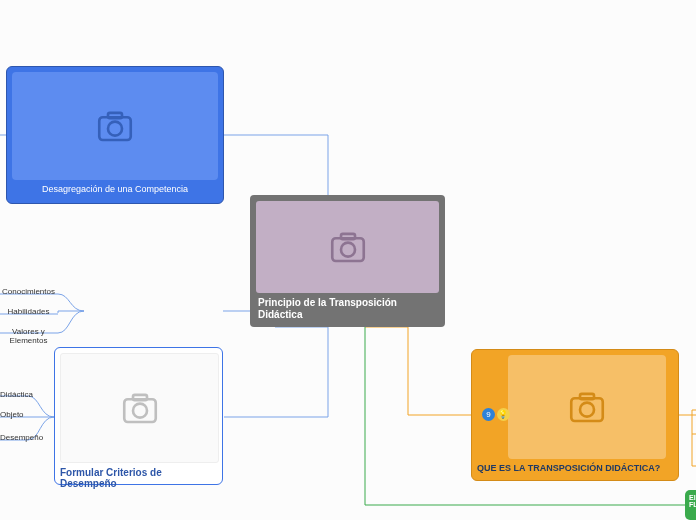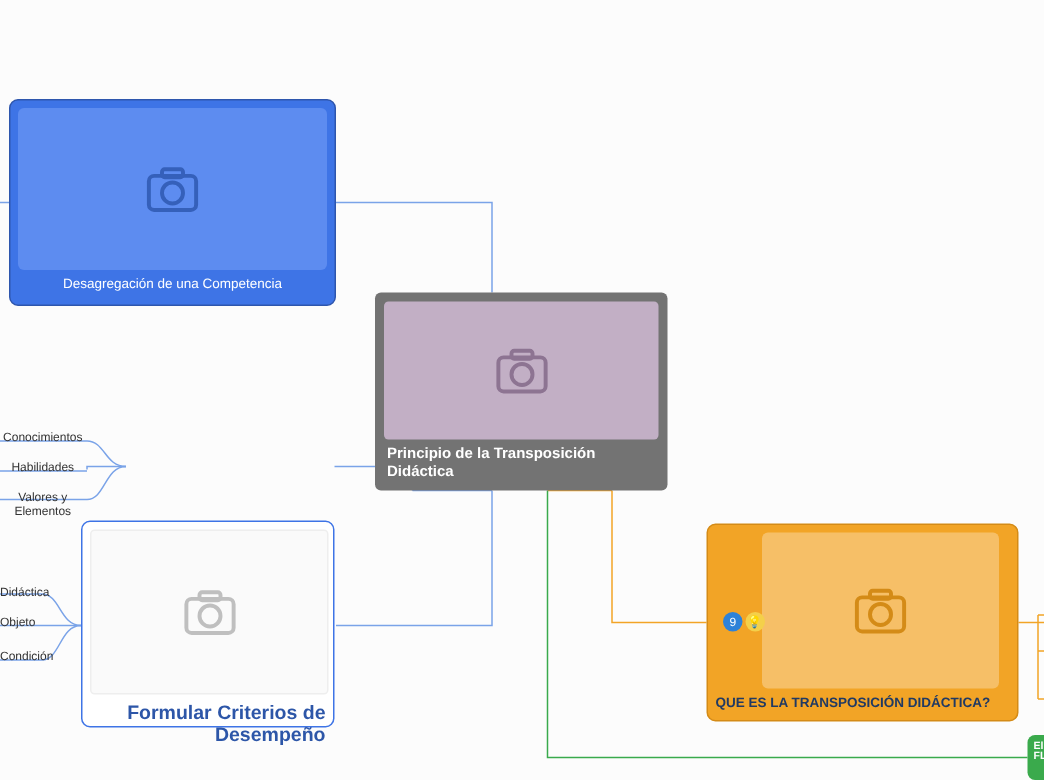--- a/index.html
+++ b/index.html
@@ -116,23 +116,23 @@
     border: 1px solid #eee;
     border-radius: 3px;
     width: 100%;
     height: 108px;
     display: flex;
     align-items: center;
     justify-content: center;
   }
   .white-node .label {
     color: #2d56a8;
-    font-size: 13px;
-    font-weight: bold;
-    text-align: right;
+    font-size: 10px;
+    font-weight: bold;
+    text-align: left;
     padding-top: 4px;
   }
   
   .orange-node {
     left: 471px;
     top: 349px;
     width: 208px;
     height: 132px;
     background: #f2a426;
     border: 1px solid #d48b17;
@@ -280,21 +280,21 @@
       <svg class="camera" viewBox="0 0 24 24">
         <rect x="3" y="7" width="18" height="13" rx="2" fill="none" stroke="#bfbfbf" stroke-width="1.5"></rect>
         <circle cx="12" cy="13.5" r="4" fill="none" stroke="#bfbfbf" stroke-width="1.5"></circle>
         <rect x="8" y="4.5" width="8" height="3" rx="1" fill="none" stroke="#bfbfbf" stroke-width="1.5"></rect>
       </svg>
     </div>
     <div class="label">Formular Criterios de Desempeño</div>
   </div>
   <div class="leaf" style="left:0;top:390px;width:27px">Didáctica</div>
   <div class="leaf" style="left:0;top:410px;width:22px">Objeto</div>
-  <div class="leaf" style="left:0;top:433px;width:27px">Condición</div>
+  <div class="leaf" style="left:0;top:433px;width:27px">Desempeño</div>
 
   <div class="node orange-node">
     <div class="minibadges">
       <div class="badge blue">9</div>
       <div class="badge yellow">💡</div>
     </div>
     <div class="imgarea">
       <svg class="camera" viewBox="0 0 24 24">
         <rect x="3" y="7" width="18" height="13" rx="2" fill="none" stroke="#d48b17" stroke-width="1.5"></rect>
         <circle cx="12" cy="13.5" r="4" fill="none" stroke="#d48b17" stroke-width="1.5"></circle>

